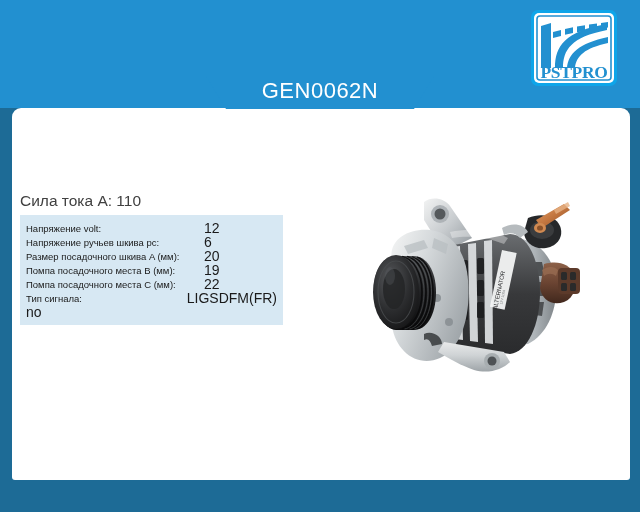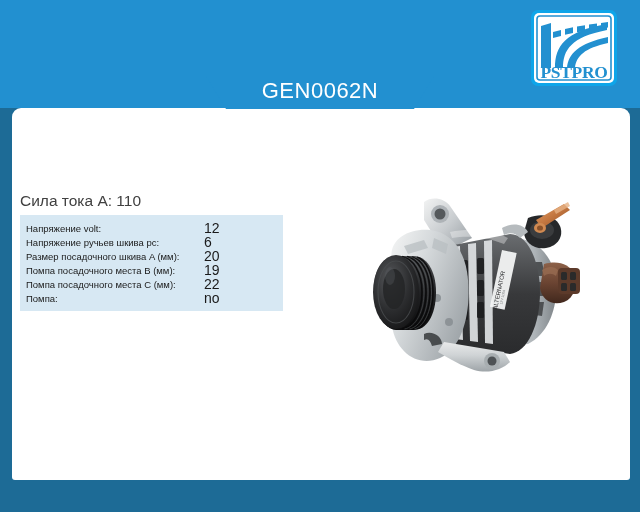--- a/index.html
+++ b/index.html
@@ -195,21 +195,24 @@
       </div>
       <div class="spec-row">
         <span class="spec-label">Помпа посадочного места B (мм):</span>
         <span class="spec-value">19</span>
       </div>
       <div class="spec-row">
         <span class="spec-label">Помпа посадочного места C (мм):</span>
         <span class="spec-value">22</span>
       </div>
       <div class="spec-row">
-        <span class="spec-label">Помпа:</span>
+        <span class="spec-label">Тип сигнала:</span>
+        <span class="spec-value">LIGSDFM(FR)</span>
+      </div>
+      <div class="spec-row">
         <span class="spec-value">no</span>
       </div>
     </div>
 
   </div>
 
   <div class="product-photo">
     <svg width="232" height="216" viewBox="0 0 232 216" xmlns="http://www.w3.org/2000/svg">
       <defs>
         <linearGradient id="gHousing" x1="0" y1="0" x2="0" y2="1">

